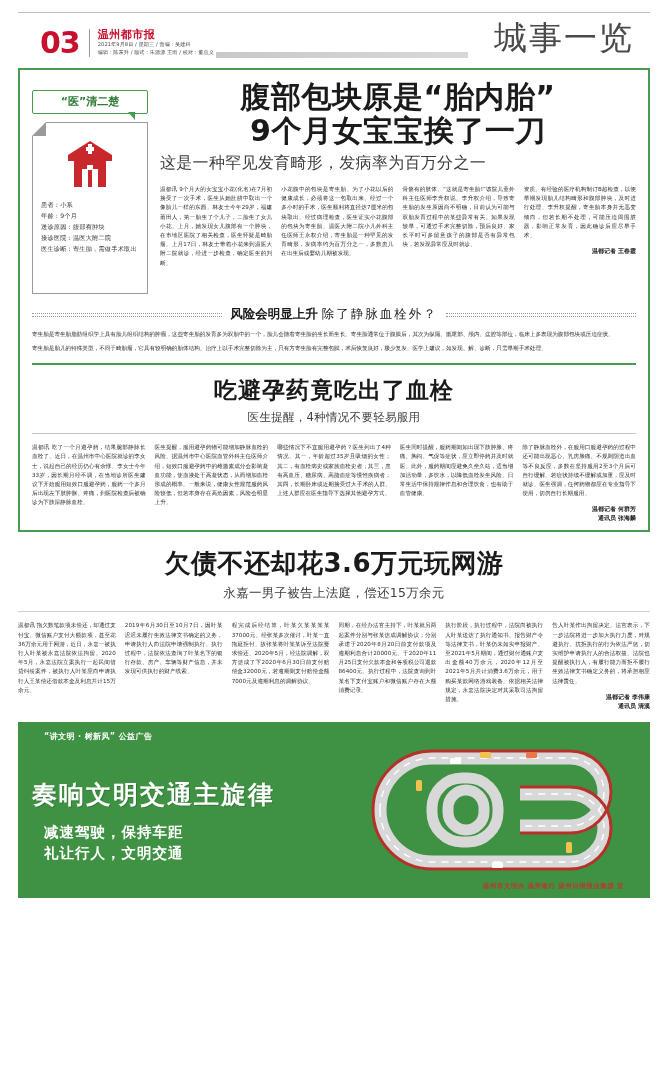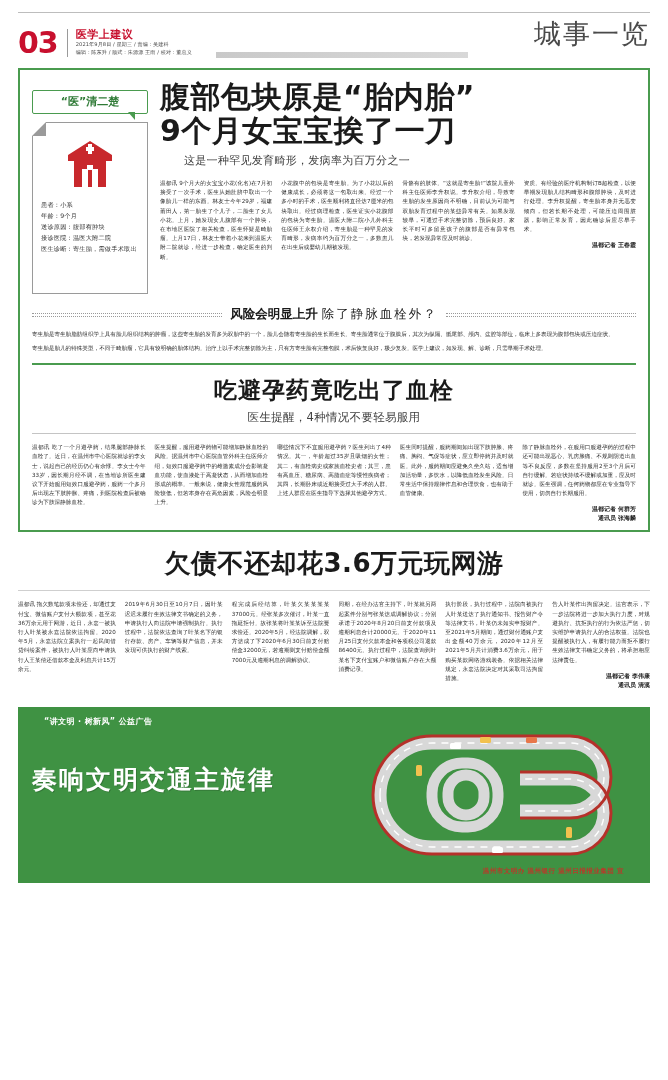--- a/index.html
+++ b/index.html
@@ -11,34 +11,34 @@
   }
   .page { position: relative; width: 668px; height: 1080px; background: #fff; padding: 0 18px; }
 
   
   .masthead { position: relative; height: 62px; padding-top: 14px; }
   .masthead-rule { position: absolute; left: 0; right: 0; top: 12px; height: 1px; background: #bdbdbd; }
   .mast-inner { display: flex; align-items: flex-start; padding-top: 14px; }
   .page-num {
     font-family: "DejaVu Sans", sans-serif;
     font-weight: 800; font-size: 30px; color: #c8102e;
-    letter-spacing: -1px; line-height: 1; padding-right: 9px;
+    letter-spacing: -1px; line-height: 1; padding-right: 9px; margin-left: 22px;
   }
   .mast-divider { width: 1px; background: #9a9a9a; align-self: stretch; margin: 1px 8px 1px 0; }
   .mast-text { padding-top: 0; }
   .paper-name {
     color: #c8102e; font-weight: 800; font-size: 11px;
     letter-spacing: 0.5px; line-height: 13px;
   }
   .mast-line { font-size: 5.1px; color: #4a4a4a; line-height: 7.5px; letter-spacing: 0.1px; white-space: nowrap; }
   .mast-bar { position: absolute; left: 198px; right: 182px; top: 52px; height: 6px;
     background: linear-gradient(to right, #c9c9c9, #d8d8d8); }
   .section-title {
-    position: absolute; right: 0; top: 16px;
-    font-size: 27px; color: #4a4a4a; letter-spacing: 2px; font-weight: 400;
+    position: absolute; right: 16px; top: 16px;
+    font-size: 33px; color: #4a4a4a; letter-spacing: 2px; font-weight: 400;
   }
 
   
   .feature-box { border: 2.5px solid #4a9b4f; padding: 10px 12px 8px 12px; margin-top: 6px; }
 
   .story1 { display: flex; }
   .story1-left { width: 116px; flex: 0 0 116px; padding-top: 10px; }
 
   .stamp {
     position: relative; width: 116px; margin: 0 auto 8px auto;
@@ -62,21 +62,21 @@
     width: 0; height: 0;
   }
   .hospital-icon { display: block; margin: 6px auto 10px auto; }
   .card-line { font-size: 6.2px; color: #333; line-height: 11px; letter-spacing: 0.2px; }
 
   .story1-right { flex: 1; padding-left: 12px; }
   .headline-1 {
     font-size: 30px; font-weight: 800; color: #1a1a1a;
     line-height: 34px; letter-spacing: 0.5px;
   }
-  .subhead-1 { font-size: 11px; color: #3d3d3d; margin-top: 5px; letter-spacing: 0.3px; margin-left: 24px; }
+  .subhead-1 { font-size: 16px; color: #3d3d3d; margin-top: 5px; letter-spacing: 0.3px; }
 
   .cols-4 { display: flex; gap: 9px; margin-top: 11px; }
   .col { flex: 1; }
   .body-text { font-size: 5.6px; line-height: 9.2px; color: #2b2b2b; text-align: justify; letter-spacing: 0.05px; }
   .byline { font-size: 6px; font-weight: 700; color: #222; text-align: right; margin-top: 6px; line-height: 9px; }
 
   
   .know-band { display: flex; align-items: center; margin-top: 12px; gap: 8px; }
   .dotline { flex: 1; height: 4px; border-top: 1.2px dotted #9a9a9a; border-bottom: 1.2px dotted #9a9a9a; }
   .know-title { font-size: 12.5px; color: #1a1a1a; white-space: nowrap; }
@@ -95,42 +95,42 @@
 
   
   .story3 { margin-top: 14px; }
   .headline-3 { font-size: 26px; font-weight: 800; color: #1a1a1a; text-align: center; letter-spacing: 0.5px; }
   .subhead-3 { font-size: 12.5px; color: #3d3d3d; text-align: center; margin-top: 4px; letter-spacing: 0.3px; }
   .rule-3 { height: 1px; background: #cfcfcf; margin: 9px 0 9px 0; }
   .cols-5 { display: flex; gap: 9px; }
 
   
   .ad {
-    position: relative; margin-top: 18px; height: 176px;
+    position: relative; margin-top: 12px; height: 176px;
     background: #3f9243; overflow: hidden; color: #fff;
   }
   .ad-kicker { position: absolute; left: 26px; top: 9px; font-size: 8px; font-weight: 700; letter-spacing: 0.4px; }
   .ad-title { position: absolute; left: 14px; top: 56px; font-size: 25px; font-weight: 800; letter-spacing: 2px;
     text-shadow: 1px 1px 0 rgba(0,0,0,0.18); }
   .ad-sub { position: absolute; left: 26px; top: 100px; font-size: 14.5px; font-weight: 700; line-height: 21px; letter-spacing: 1px; }
   .ad-credit { position: absolute; right: 26px; bottom: 7px; font-size: 6.5px; color: #b83a2a; font-weight: 700; letter-spacing: 0.5px; }
   .ad-art { position: absolute; right: 0; top: 0; }
 </style>
 </head>
 <body>
 
 <div class="page">
 
   <div class="masthead">
     <div class="masthead-rule"></div>
     <div class="mast-inner">
       <div class="page-num">03</div>
       <div class="mast-divider"></div>
       <div class="mast-text">
-        <div class="paper-name">医学上建议</div>
+        <div class="paper-name">温州都市报</div>
         <div class="mast-line">2021年9月8日 / 星期三 / 责编：吴建科</div>
         <div class="mast-line">编辑：陈东升 / 版式：朱源源  王雨 / 校对：董忠义</div>
       </div>
     </div>
     <div class="mast-bar"></div>
     <div class="section-title">城事一览</div>
   </div>
 
   <div class="feature-box">
 
@@ -153,21 +153,21 @@
           </svg>
           <div class="card-line">患者：小系</div>
           <div class="card-line">年龄：9个月</div>
           <div class="card-line">送诊原因：腹部有肿块</div>
           <div class="card-line">接诊医院：温医大附二院</div>
           <div class="card-line">医生诊断：寄生胎，需做手术取出</div>
         </div>
       </div>
 
       <div class="story1-right">
-        <div class="headline-1" style="white-space: pre-line;">腹部包块原是“胎内胎”
+        <div class="headline-1" style="white-space: pre-line; text-align: center;">腹部包块原是“胎内胎”
 9个月女宝宝挨了一刀</div>
         <div class="subhead-1">这是一种罕见发育畸形，发病率为百万分之一</div>
 
         <div class="cols-4">
           <div class="col">
             <div class="body-text">温都讯 9个月大的女宝宝小花(化名)在7月初接受了一次手术，医生从她肚脐中取出一个像胎儿一样的东西。林友士今年29岁，福建莆田人，第一胎生了个儿子，二胎生了女儿小花。上月，她发现女儿腹部有一个肿块，在市地区医院了相关检查，医生怀疑是畸胎瘤。上月17日，林友士带着小花来到温医大附二院就诊，经进一步检查，确定医生的判断。</div>
           </div>
           <div class="col">
             <div class="body-text">小花腹中的包块是寄生胎。为了小花以后的健康成长，必须将这一包取出来。经过一个多小时的手术，医生顺利将直径达7厘米的包块取出。经过病理检查，医生证实小花腹部的包块为寄生胎。温医大附二院小儿外科主任医师王永权介绍，寄生胎是一种罕见的发育畸形，发病率约为百万分之一，多数患儿在出生后或婴幼儿期被发现。</div>
           </div>
@@ -219,20 +219,21 @@
           <div class="byline">温都记者 何群芳</div>
           <div class="byline" style="margin-top:0;">通讯员 张海麟</div>
         </div>
       </div>
     </div>
 
   </div>
 
   <div class="story3">
     <div class="headline-3">欠债不还却花3.6万元玩网游</div>
+    <div class="subhead-3">永嘉一男子被告上法庭，偿还15万余元</div>
     <div class="rule-3"></div>
     <div class="cols-5">
       <div class="col">
         <div class="body-text">温都讯 拖欠数笔款项未偿还，却通过支付宝、微信账户支付大额款项，甚至花36万余元用于网游，近日，永嘉一被执行人叶某被永嘉法院依法拘留。2020年5月，永嘉法院立案执行一起民间借贷纠纷案件，被执行人叶某应向申请执行人王某偿还借款本金及利息共计15万余元。</div>
       </div>
       <div class="col">
         <div class="body-text">2019年6月30日至10月7日，因叶某迟迟未履行生效法律文书确定的义务，申请执行人向法院申请强制执行。执行过程中，法院依法查询了叶某名下的银行存款、房产、车辆等财产信息，并未发现可供执行的财产线索。</div>
       </div>
       <div class="col">
         <div class="body-text">程完成后经结算，叶某欠某某某某37000元。经张某多次催讨，叶某一直拖延拒付。故张某将叶某某诉至法院要求偿还。2020年5月，经法院调解，双方达成了下2020年6月30日前支付赔偿金32000元，若逾期则支付赔偿金额7000元及逾期利息的调解协议。</div>
@@ -274,16 +275,20 @@
         <rect x="160" y="30" width="11" height="6" rx="1.5" fill="#f2c14e"></rect>
         <rect x="206" y="30" width="11" height="6" rx="1.5" fill="#e8774a"></rect>
         <rect x="96" y="58" width="6" height="11" rx="1.5" fill="#f2c14e"></rect>
         <rect x="172" y="140" width="11" height="6" rx="1.5" fill="#ffffff"></rect>
         <rect x="246" y="120" width="6" height="11" rx="1.5" fill="#f2c14e"></rect>
         <rect x="130" y="36" width="11" height="6" rx="1.5" fill="#ffffff"></rect>
       </g>
     </svg>
     <div class="ad-kicker">“讲文明 · 树新风” 公益广告</div>
     <div class="ad-title">奏响文明交通主旋律</div>
+    <div class="ad-sub">
+      <div>减速驾驶，保持车距</div>
+      <div>礼让行人，文明交通</div>
+    </div>
     <div class="ad-credit">温州市文明办  温州银行  温州日报报业集团  宣</div>
   </div>
 
 </div>
 
 </body></html>

